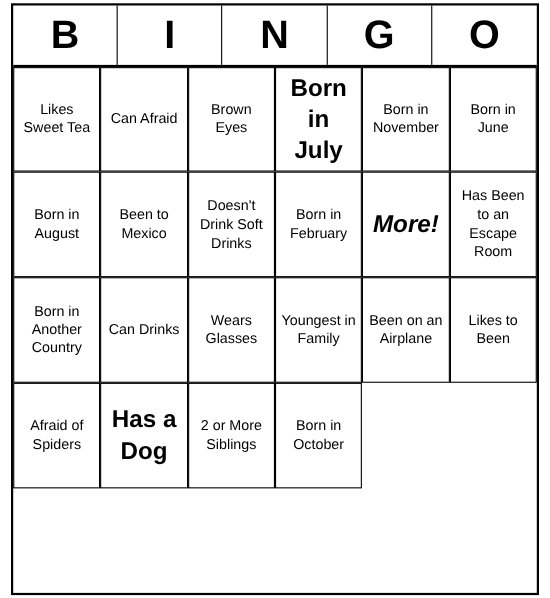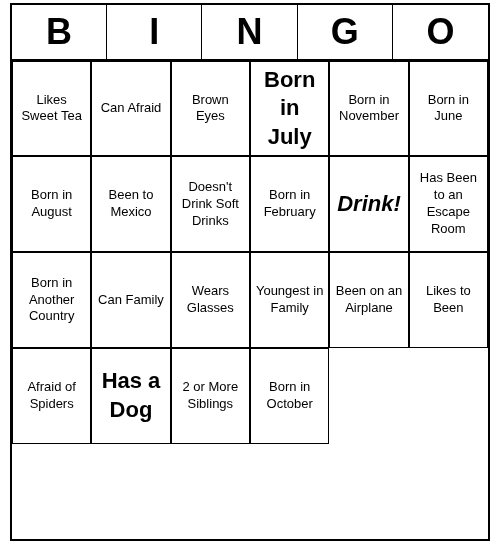--- a/index.html
+++ b/index.html
@@ -87,24 +87,24 @@
   <div class="bingo-cell">Likes Sweet Tea</div>
       <div class="bingo-cell">Can Afraid</div>
       <div class="bingo-cell">Brown Eyes</div>
       <div class="bingo-cell large-text">Born in July</div>
       <div class="bingo-cell">Born in November</div>
       <div class="bingo-cell">Born in June</div>
       <div class="bingo-cell">Born in August</div>
       <div class="bingo-cell">Been to Mexico</div>
       <div class="bingo-cell">Doesn't Drink Soft Drinks</div>
       <div class="bingo-cell">Born in February</div>
-      <div class="bingo-cell free">Drink!</div>
+      <div class="bingo-cell free">More!</div>
       <div class="bingo-cell">Has Been to an Escape Room</div>
       <div class="bingo-cell">Born in Another Country</div>
-      <div class="bingo-cell">Can Family</div>
+      <div class="bingo-cell">Can Drinks</div>
       <div class="bingo-cell">Wears Glasses</div>
       <div class="bingo-cell">Youngest in Family</div>
       <div class="bingo-cell">Been on an Airplane</div>
       <div class="bingo-cell">Likes to Been</div>
       <div class="bingo-cell">Afraid of Spiders</div>
       <div class="bingo-cell large-text">Has a Dog</div>
       <div class="bingo-cell">2 or More Siblings</div>
       <div class="bingo-cell">Born in October</div>
     </div>
 </div>

